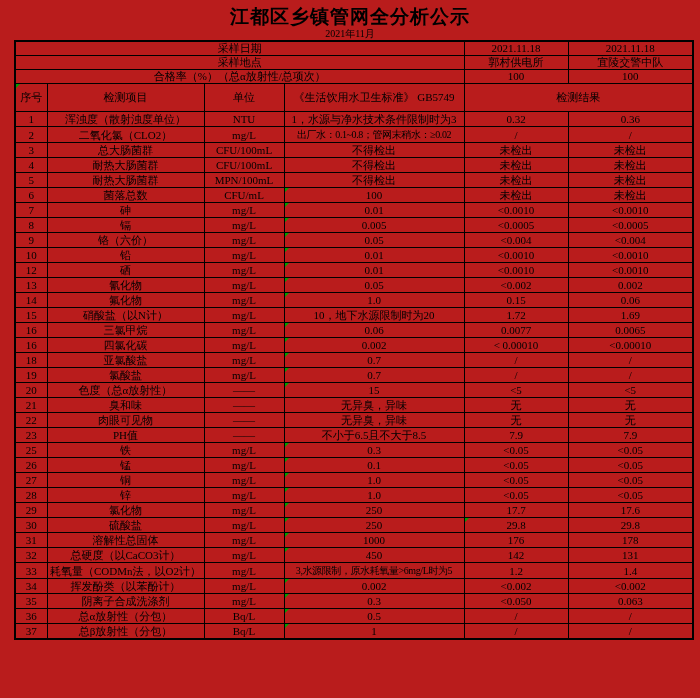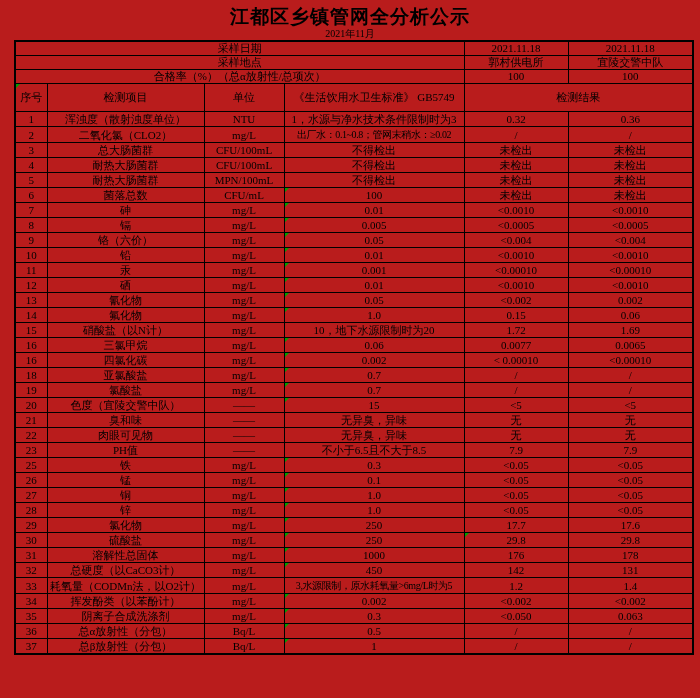--- a/index.html
+++ b/index.html
@@ -154,28 +154,20 @@
         </tr>
         <tr class="data">
           <td><span data-bind="rows.9.no">10</span></td>
           <td class="left"><span data-bind="rows.9.item">铅</span></td>
           <td><span data-bind="rows.9.unit">mg/L</span></td>
           <td><span class="corner"></span><span data-bind="rows.9.std">0.01</span></td>
           <td><span data-bind="rows.9.r1">&lt;0.0010</span></td>
           <td><span data-bind="rows.9.r2">&lt;0.0010</span></td>
         </tr>
         <tr class="data">
-          <td><span data-bind="rows.10.no">11</span></td>
-          <td class="left"><span data-bind="rows.10.item">汞</span></td>
-          <td><span data-bind="rows.10.unit">mg/L</span></td>
-          <td><span class="corner"></span><span data-bind="rows.10.std">0.001</span></td>
-          <td><span data-bind="rows.10.r1">&lt;0.00010</span></td>
-          <td><span data-bind="rows.10.r2">&lt;0.00010</span></td>
-        </tr>
-        <tr class="data">
           <td><span data-bind="rows.11.no">12</span></td>
           <td class="left"><span data-bind="rows.11.item">硒</span></td>
           <td><span data-bind="rows.11.unit">mg/L</span></td>
           <td><span class="corner"></span><span data-bind="rows.11.std">0.01</span></td>
           <td><span data-bind="rows.11.r1">&lt;0.0010</span></td>
           <td><span data-bind="rows.11.r2">&lt;0.0010</span></td>
         </tr>
         <tr class="data">
           <td><span data-bind="rows.12.no">13</span></td>
           <td class="left"><span data-bind="rows.12.item">氰化物</span></td>
@@ -227,21 +219,21 @@
         <tr class="data">
           <td><span data-bind="rows.18.no">19</span></td>
           <td class="left"><span data-bind="rows.18.item">氯酸盐</span></td>
           <td><span data-bind="rows.18.unit">mg/L</span></td>
           <td><span class="corner"></span><span data-bind="rows.18.std">0.7</span></td>
           <td><span data-bind="rows.18.r1">/</span></td>
           <td><span data-bind="rows.18.r2">/</span></td>
         </tr>
         <tr class="data">
           <td><span data-bind="rows.19.no">20</span></td>
-          <td class="left"><span data-bind="rows.19.item">色度（宜陵交警中队）</span></td>
+          <td class="left"><span data-bind="rows.19.item">色度（总α放射性）</span></td>
           <td><span data-bind="rows.19.unit">——</span></td>
           <td><span class="corner"></span><span data-bind="rows.19.std">15</span></td>
           <td><span data-bind="rows.19.r1">&lt;5</span></td>
           <td><span data-bind="rows.19.r2">&lt;5</span></td>
         </tr>
         <tr class="data">
           <td><span data-bind="rows.20.no">21</span></td>
           <td class="left"><span data-bind="rows.20.item">臭和味</span></td>
           <td><span data-bind="rows.20.unit">——</span></td>
           <td><span data-bind="rows.20.std">无异臭，异味</span></td>

